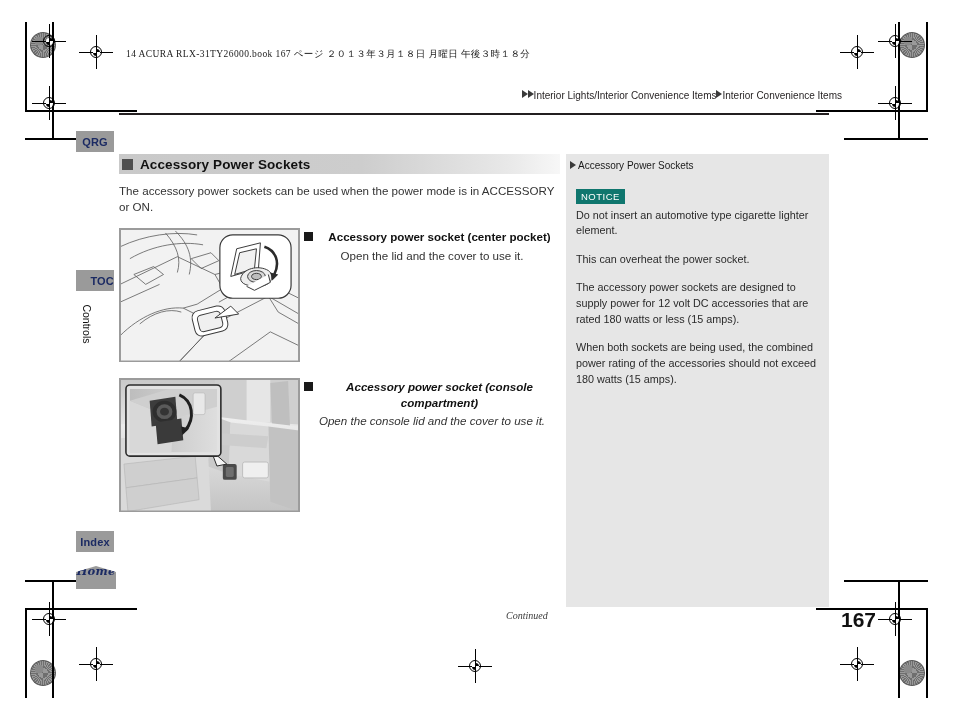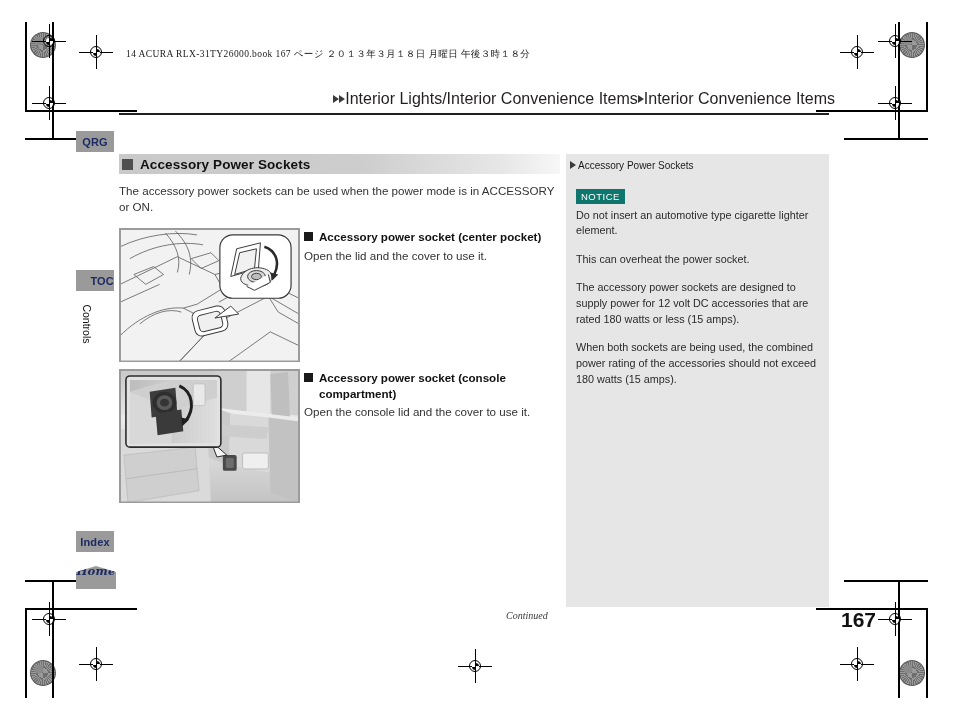--- a/index.html
+++ b/index.html
@@ -29,22 +29,22 @@
 
   
   .slug{
     position:absolute;left:126px;top:48px;
     font-size:9.5px;letter-spacing:.4px;color:#1a1a1a;
     font-family:"Liberation Serif", serif;white-space:nowrap;
   }
 
   
   .breadcrumb{
-    position:absolute;right:119px;top:90px;
-    font-size:16px;color:#231f20;white-space:nowrap;
+    position:absolute;right:112px;top:90px;
+    font-size:10px;color:#231f20;white-space:nowrap;
   }
   .breadcrumb .tri{
     display:inline-block;width:0;height:0;vertical-align:1px;
     border-left:6px solid #3a3a3a;border-top:4px solid transparent;border-bottom:4px solid transparent;
     margin-right:0px;
   }
   .rule-top{position:absolute;left:119px;top:113px;width:710px;height:1.6px;background:#231f20;}
 
   
   .tab{
@@ -82,21 +82,21 @@
   .h2bar{
     height:20px;display:flex;align-items:center;gap:7px;padding-left:3px;
     background:linear-gradient(to right,#c9c9c9 0%,#cdcdcd 55%,#e8e8e8 88%,#f7f7f7 100%);
   }
   .h2bar .sq{width:11px;height:11px;background:#4f4f4f;display:block;}
   .h2bar h2{margin:0;font-size:13.5px;font-weight:bold;color:#111;letter-spacing:.1px;}
   .intro{
     margin-top:9px;font-size:11.6px;line-height:1.42;color:#333;
   }
 
-  .block{display:flex;gap:4px;margin-top:12px;}
+  .block{display:flex;gap:4px;margin-top:12px;text-align:center;}
   .fig{
     width:181px;height:134px;border:1px solid #9b9b9b;box-sizing:border-box;
     background:#efefef;position:relative;overflow:hidden;flex:none;
   }
   .figtext{flex:1;padding-top:1px;}
   .sub{
     font-size:11.6px;font-weight:bold;color:#111;line-height:1.35;
     display:flex;gap:6px;align-items:flex-start;
   }
   .sub .sq{width:9px;height:9px;background:#1a1a1a;flex:none;margin-top:3px;display:block;}
@@ -339,21 +339,21 @@
         <div class="sub">
           <span class="sq"></span>
           <span class="t">
             <span>Accessory power socket (center pocket)</span>
           </span>
         </div>
         <div class="subbody">Open the lid and the cover to use it.</div>
       </div>
     </div>
 
-    <div class="block" style="margin-top:7px;">
+    <div class="block" style="margin-top:16px;font-style:italic;">
       <div class="fig">
         <svg class="art2" viewBox="0 0 181 134" preserveAspectRatio="none">
           <defs>
             <linearGradient id="g1" x1="0" y1="0" x2="0" y2="1">
               <stop offset="0" stop-color="#c9c9c9"></stop>
                 <stop offset="1" stop-color="#e9e9e9"></stop>
             </linearGradient>
             <linearGradient id="g2" x1="0" y1="0" x2="1" y2="0">
               <stop offset="0" stop-color="#bdbdbd"></stop>
                 <stop offset="1" stop-color="#dedede"></stop>

